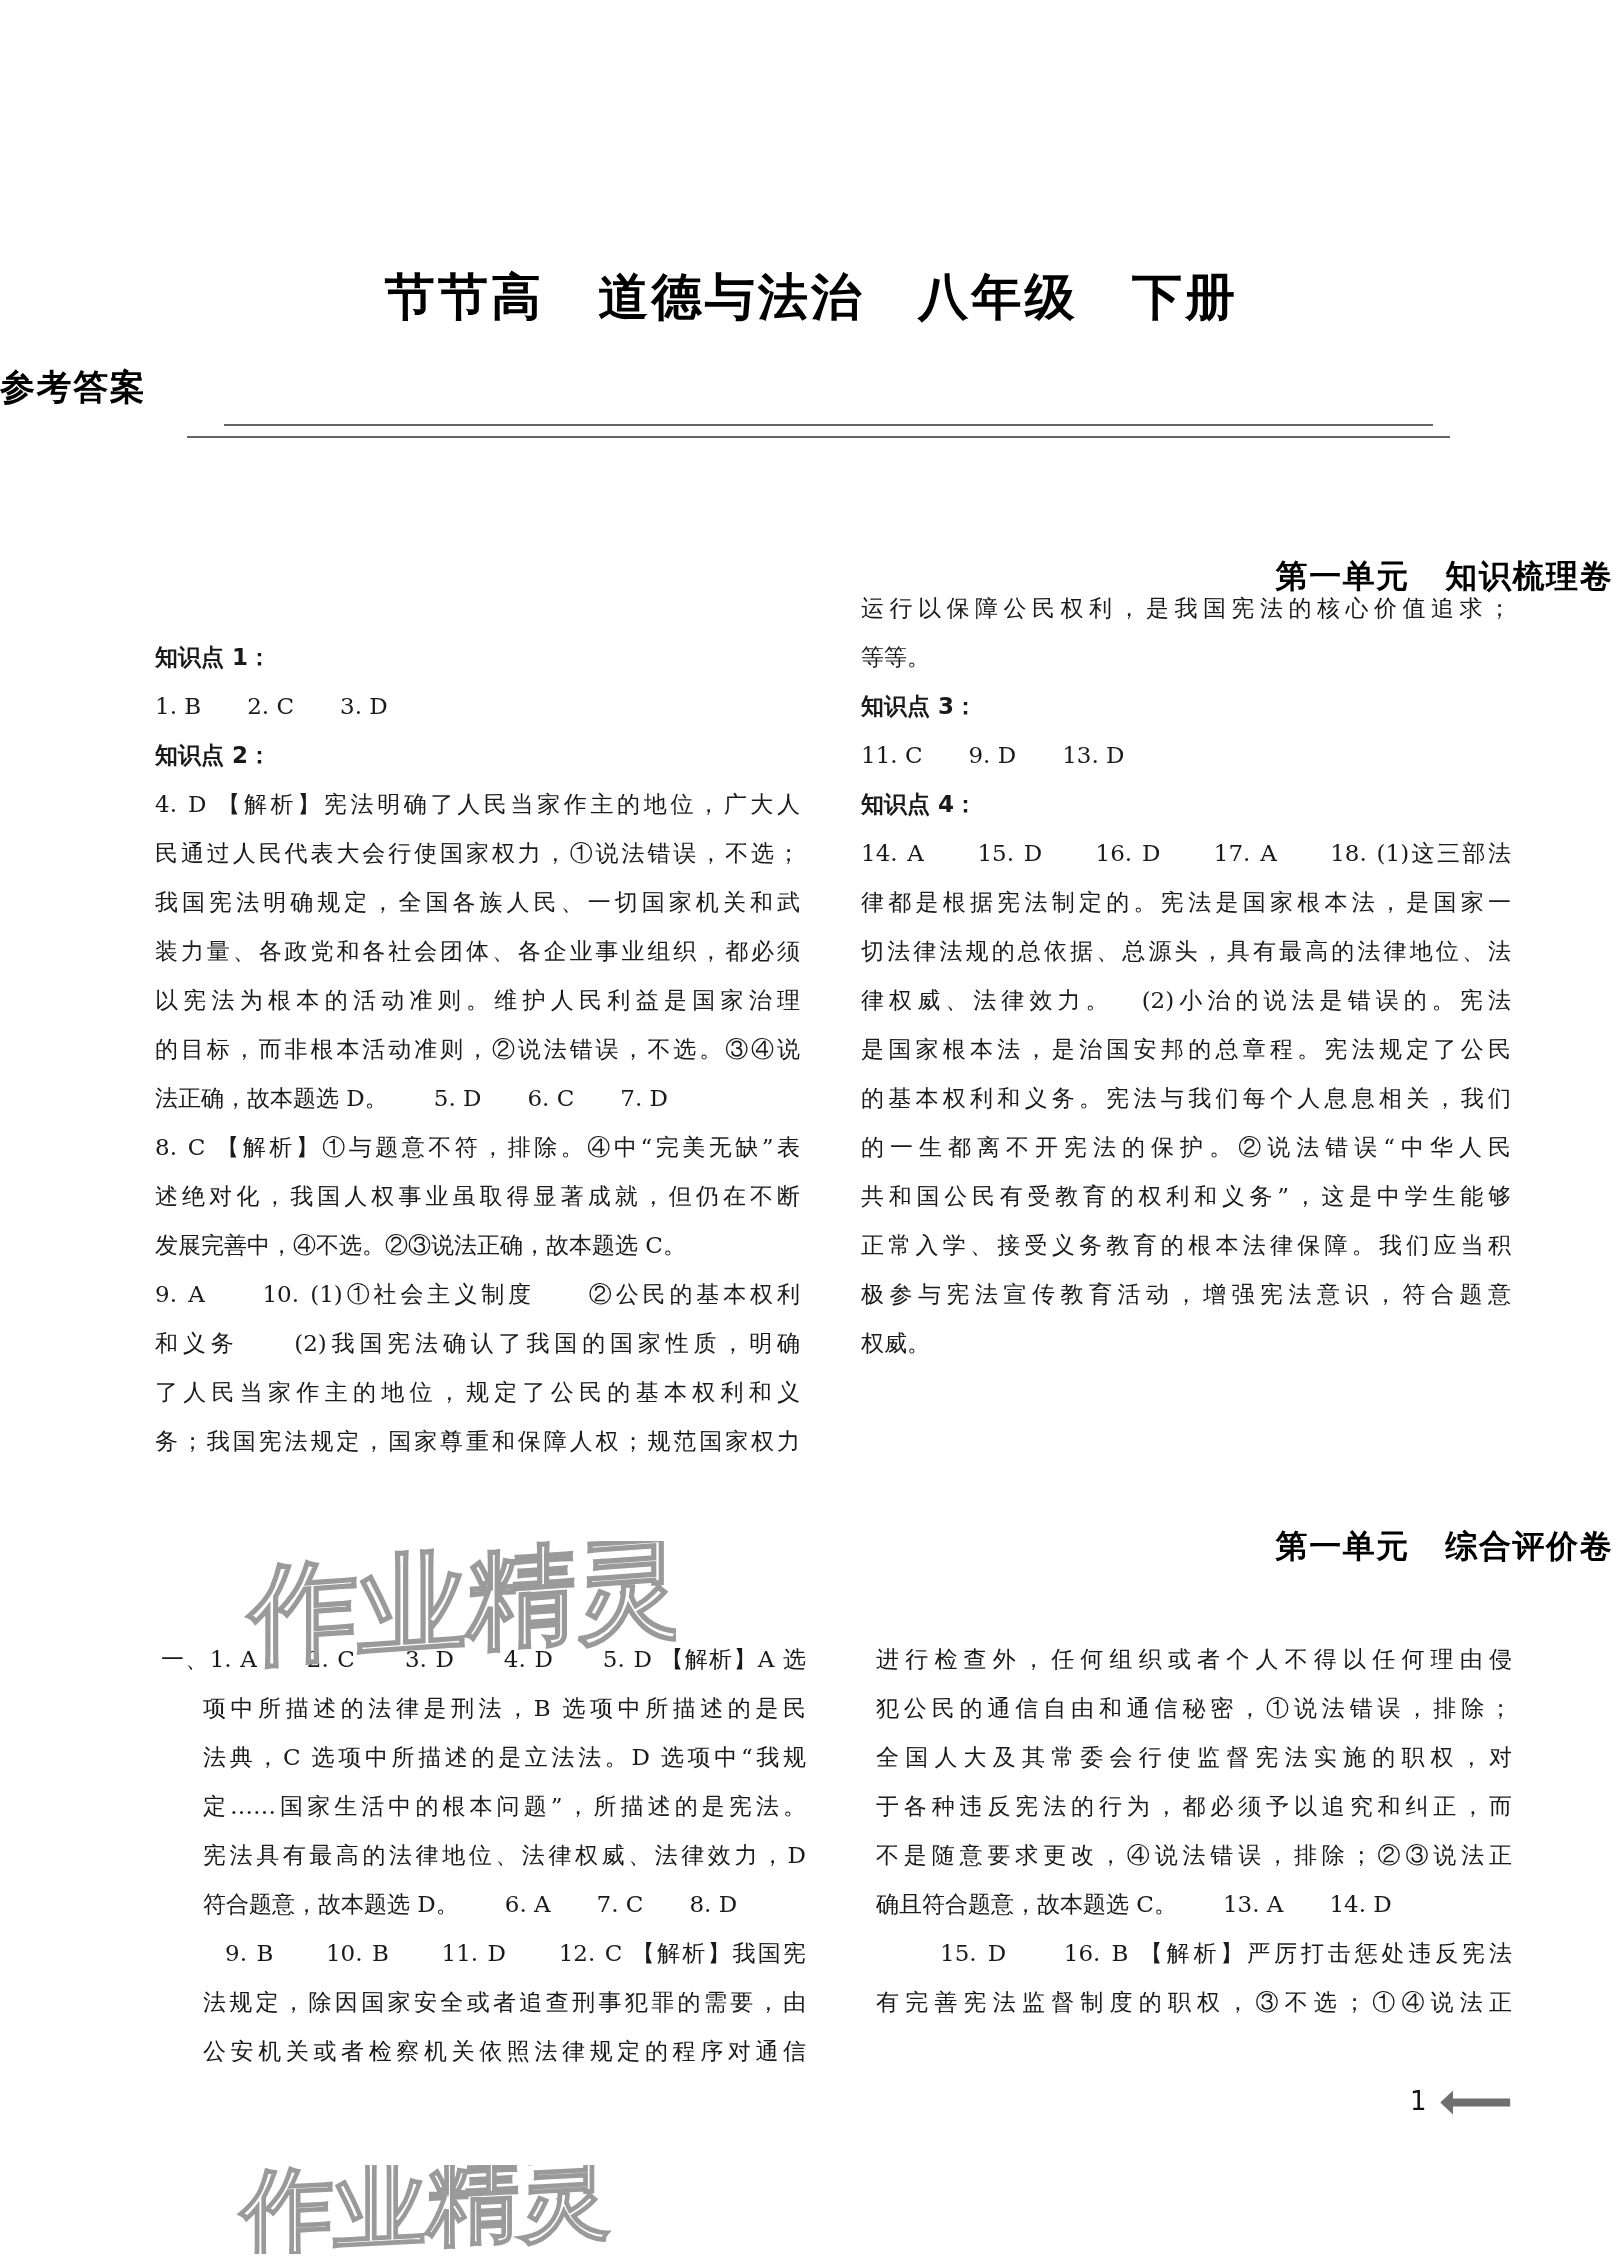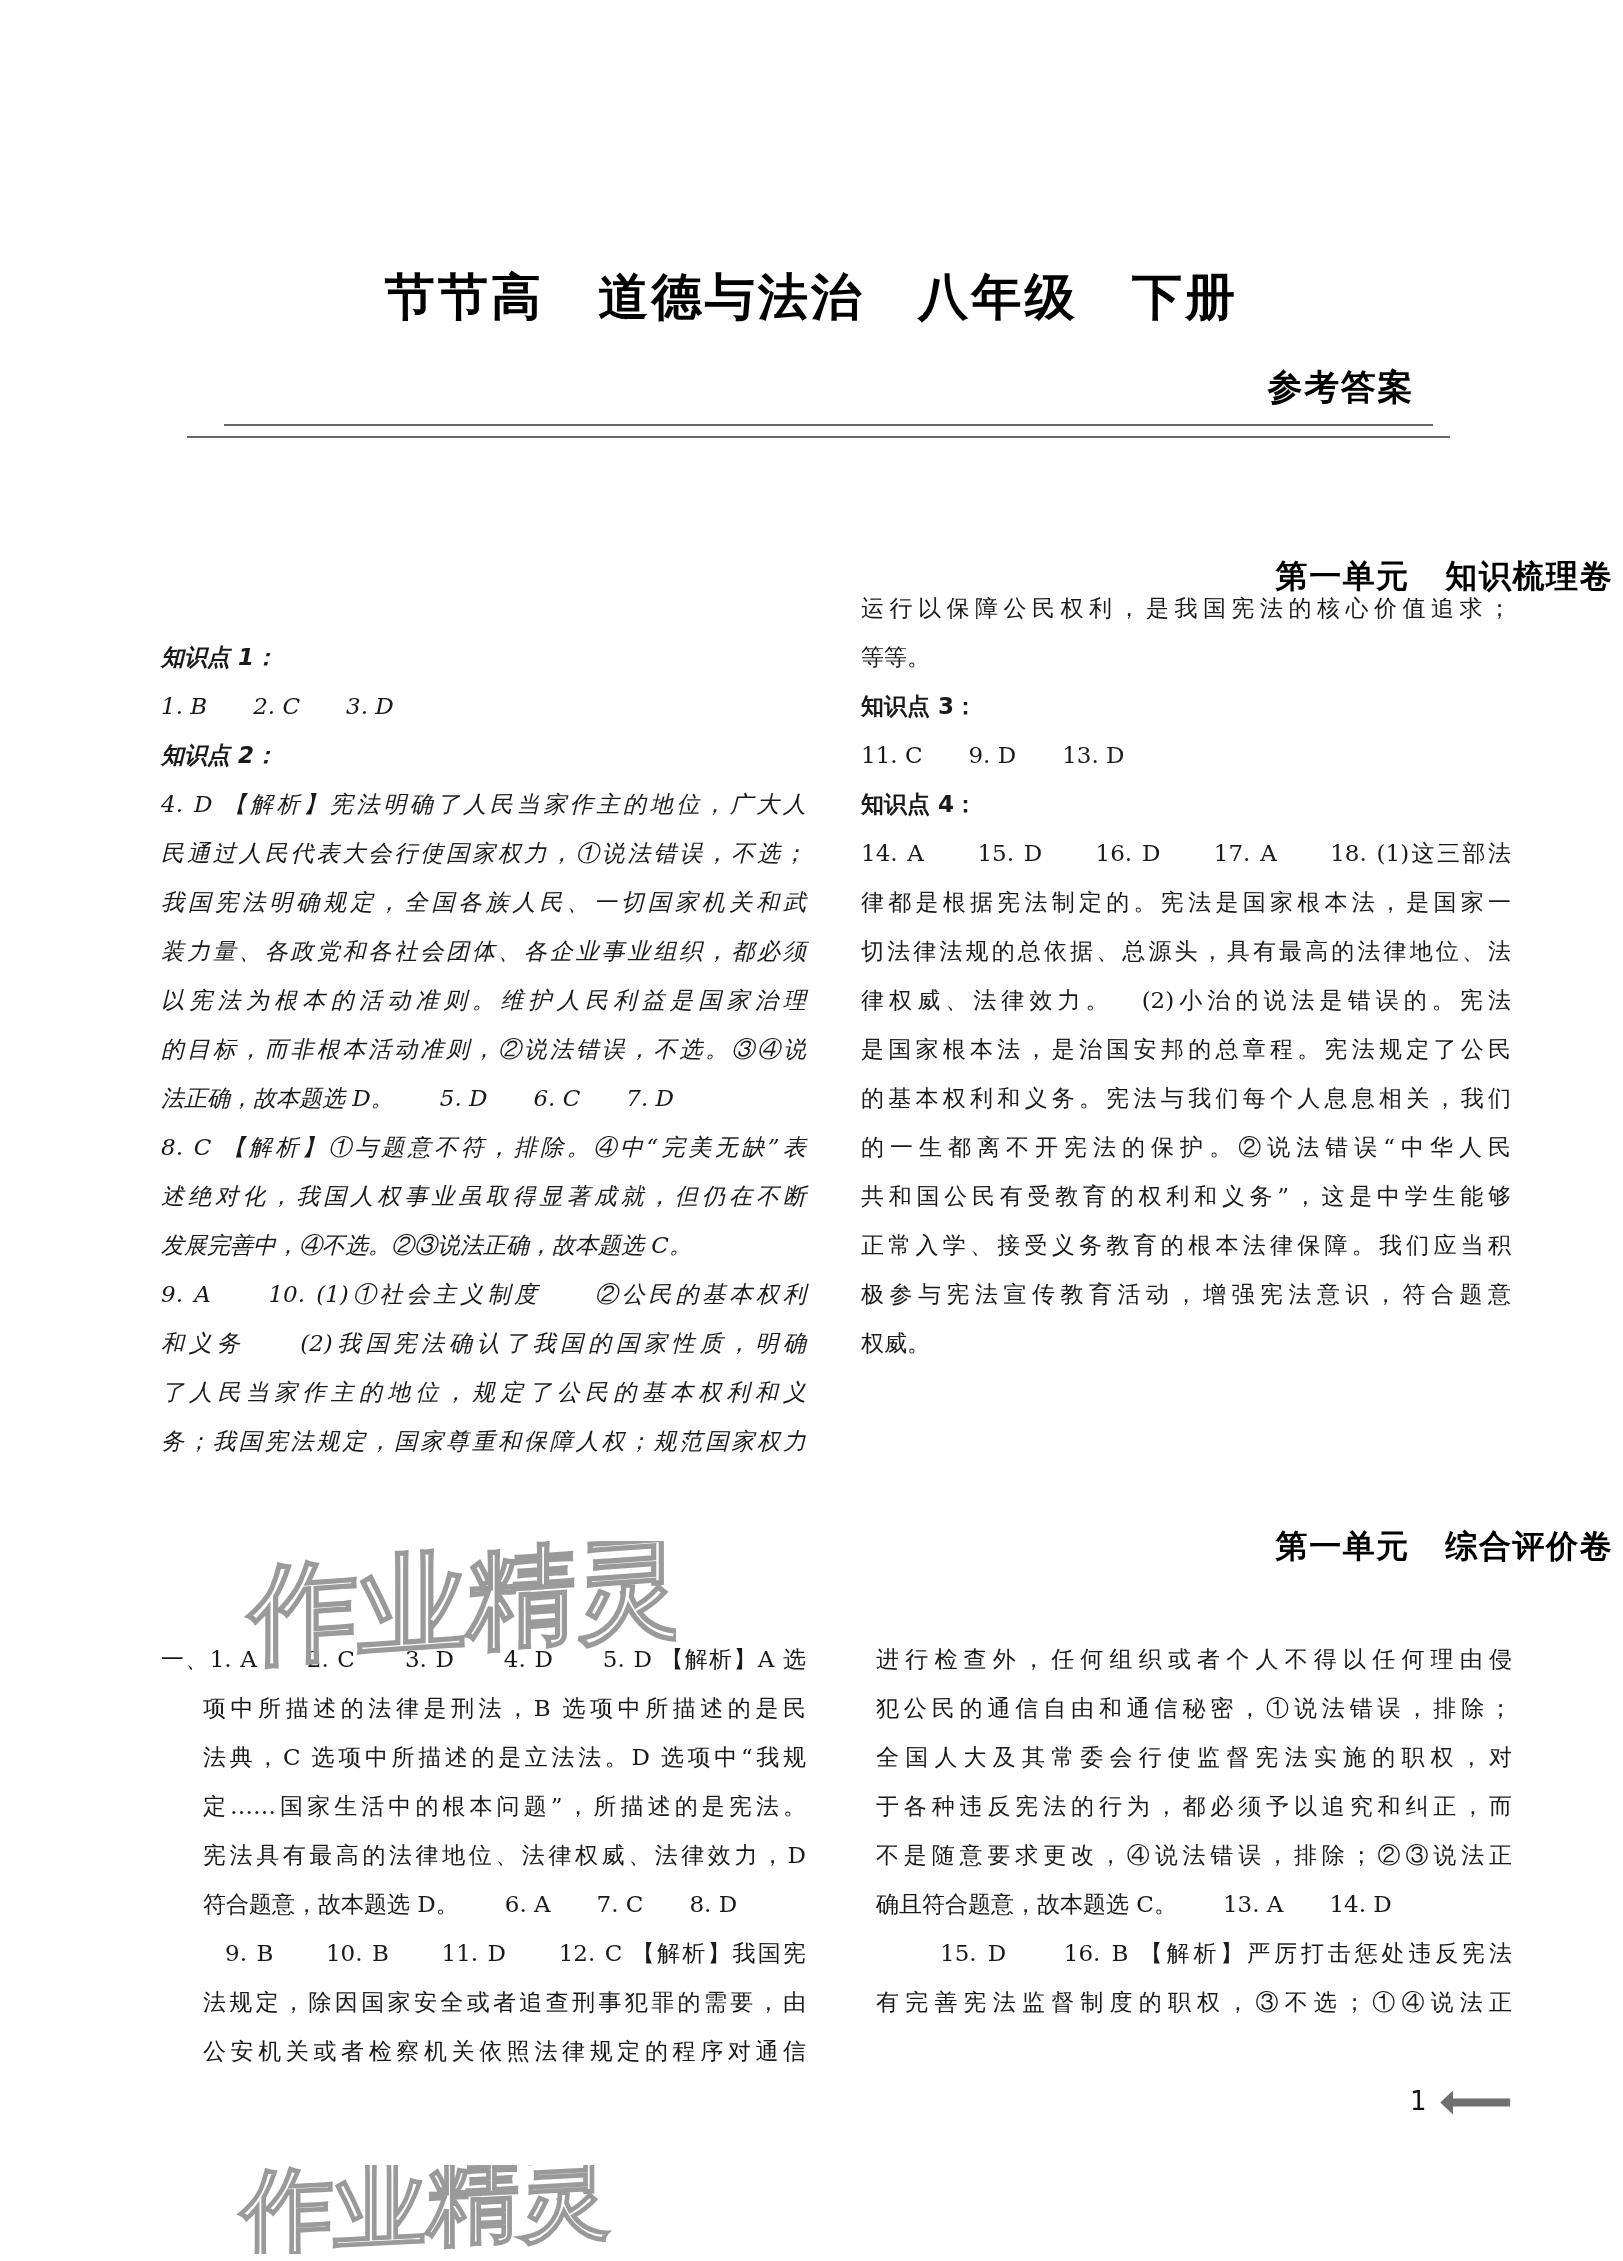--- a/index.html
+++ b/index.html
@@ -8,21 +8,21 @@
       font-family: "DejaVu Serif", "Liberation Serif", serif;
       color: #111;
     }
     .page-title {
       position: absolute; top: 264px; left: 0; width: 1623px; text-align: center;
       font-family: "DejaVu Sans", "Liberation Sans", sans-serif;
       font-weight: bold; font-size: 50px; letter-spacing: 3.2px; color: #000;
     }
     .page-title span { margin: 0 27px; }
     .subtitle {
-      position: absolute; top: 364px; left: 0; width: 1414px; text-align: right;
+      position: absolute; top: 364px; left: 0; width: 1414px; text-align: left;
       font-family: "DejaVu Serif", "Liberation Serif", serif;
       font-weight: bold; font-size: 35px; color: #000; letter-spacing: 1.6px;
     }
     .rule-top { position: absolute; top: 424px; left: 224px; width: 1209px; height: 1.6px; background: #666; }
     .rule-bottom { position: absolute; top: 436px; left: 187px; width: 1263px; height: 1.6px; background: #666; }
 
     .section-title {
       position: absolute; left: 8px; width: 1623px; text-align: right;
       font-family: "DejaVu Sans", "Liberation Sans", sans-serif;
       font-weight: bold; font-size: 32px; color: #000; letter-spacing: 1.6px;
@@ -32,21 +32,21 @@
     #sec2-title { top: 1525px; }
 
     .col {
       position: absolute; font-size: 23px; line-height: 49px; color: #1a1a1a;
     }
     .col .line { white-space: nowrap; text-align: justify; text-align-last: justify; height: 49px; }
     .col .line.last { text-align-last: left; }
     .col .kp { font-family: "DejaVu Sans", "Liberation Sans", sans-serif; font-weight: bold; text-align-last: left; }
     .col .ans { text-align-last: left; word-spacing: 0; }
 
-    #s1-left { left: 161px; top: 633px; width: 645px; font-style: italic; }
+    #s1-left { left: 155px; top: 633px; width: 645px; }
     #s1-right { left: 861px; top: 584px; width: 650px; }
     #s2-left { left: 161px; top: 1635px; width: 645px; }
     #s2-right { left: 876px; top: 1635px; width: 636px; }
 
     .indent { padding-left: 42px; }
     .indent-sm { padding-left: 64px; }
 
     .page-number {
       position: absolute; left: 1410px; top: 2086px;
       font-family: "DejaVu Sans", "Liberation Sans", sans-serif; font-size: 26px; color: #111;

